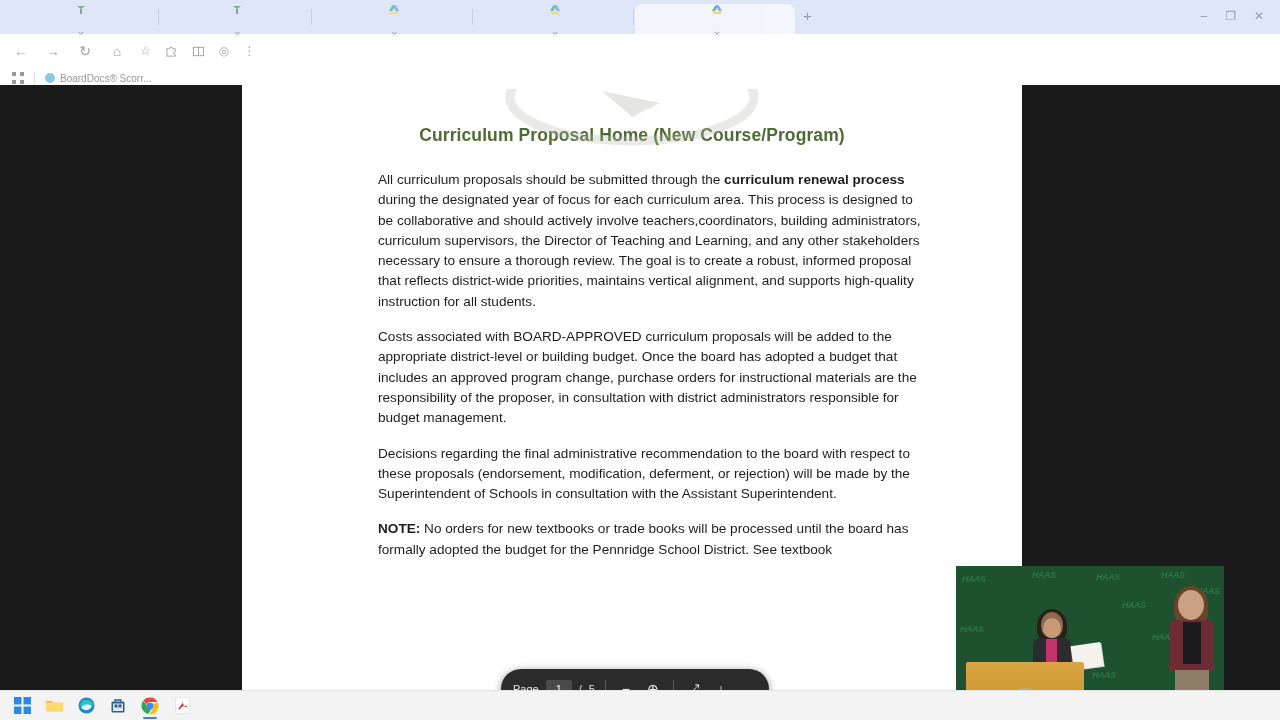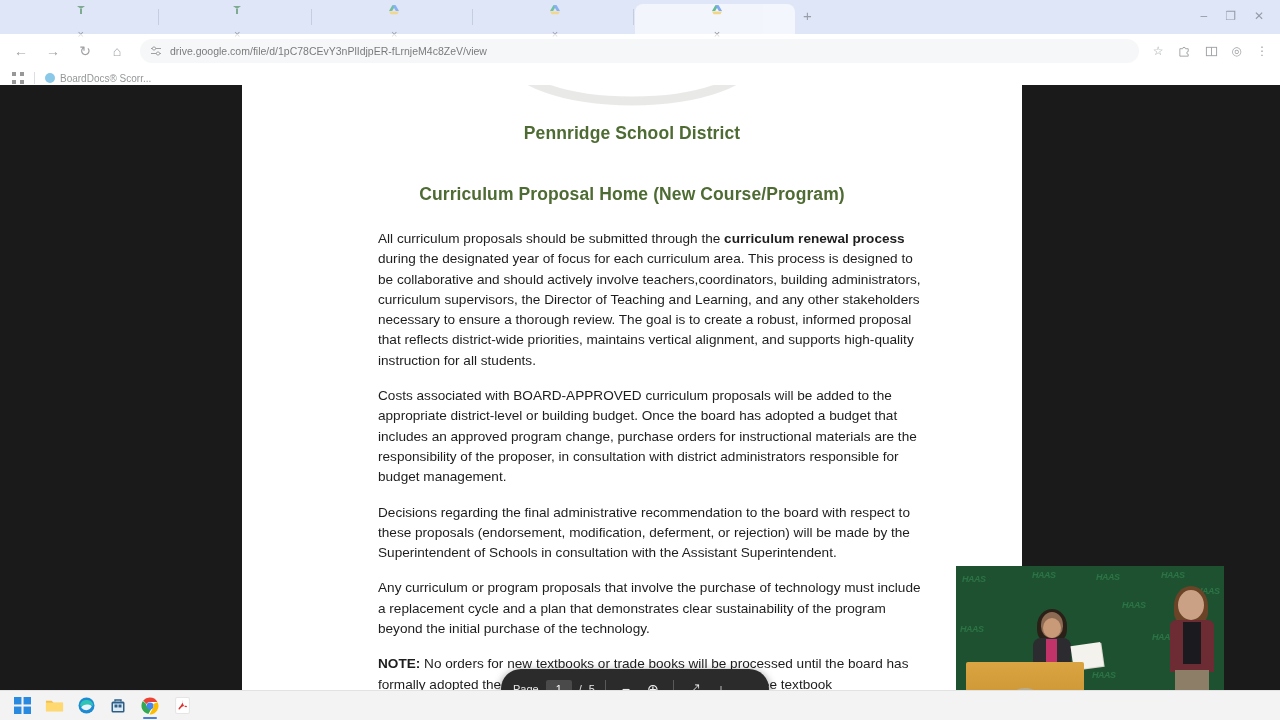--- a/index.html
+++ b/index.html
@@ -239,29 +239,20 @@
         <span>❐</span>
         <span>✕</span>
       </div>
     </div>
 
     <div class="toolbar-row">
       <span class="navicon">←</span>
       <span class="navicon">→</span>
       <span class="navicon">↻</span>
       <span class="navicon">⌂</span>
-      <div class="omnibox">
-        <svg width="12" height="12" viewBox="0 0 12 12">
-          <line x1="1" y1="3.5" x2="11" y2="3.5" stroke="#5f6368" stroke-width="1"></line>
-          <line x1="1" y1="8.5" x2="11" y2="8.5" stroke="#5f6368" stroke-width="1"></line>
-          <circle cx="4" cy="3.5" r="1.6" fill="#fff" stroke="#5f6368" stroke-width="1"></circle>
-          <circle cx="8" cy="8.5" r="1.6" fill="#fff" stroke="#5f6368" stroke-width="1"></circle>
-        </svg>
-        <span class="omni-url">drive.google.com/file/d/1pC78CEvY3nPlIdjpER-fLrnjeM4c8ZeV/view</span>
-      </div>
       <div class="omni-right">
         <span>☆</span>
         <svg width="13" height="13" viewBox="0 0 14 14">
           <path d="M2 4h3a1.5 1.5 0 113 0h3v3a1.5 1.5 0 100 3v2H2z" fill="none" stroke="#5f6368" stroke-width="1"></path>
         </svg>
         <svg width="13" height="13" viewBox="0 0 14 14">
           <rect x="1.5" y="2.5" width="11" height="9" fill="none" stroke="#5f6368" stroke-width="1"></rect>
           <line x1="7" y1="2.5" x2="7" y2="11.5" stroke="#5f6368" stroke-width="1"></line>
         </svg>
         <span>◎</span>
@@ -288,35 +279,31 @@
     <div class="page">
       <div class="page-inner">
 
         <div class="logo-arc">
           <svg width="300" height="58" viewBox="0 0 300 58">
             <ellipse cx="150" cy="8" rx="122" ry="44" fill="none" stroke="#b8bdb4" stroke-width="9"></ellipse>
             <path d="M120 2 L178 14 L150 28 Z" fill="#9aa096" opacity=".85"></path>
           </svg>
         </div>
 
-        <div class="doc-org">Pennridge School District</div>
         <div class="doc-title">Curriculum Proposal Home (New Course/Program)</div>
 
         <div class="doc-body">
           <p class="doc-p">
             <span>All curriculum proposals should be submitted through the </span><b>curriculum renewal process</b><span> during the designated year of focus for each curriculum area. This process is designed to be collaborative and should actively involve teachers,coordinators, building administrators, curriculum supervisors, the Director of Teaching and Learning, and any other stakeholders necessary to ensure a thorough review. The goal is to create a robust, informed proposal that reflects district-wide priorities, maintains vertical alignment, and supports high-quality instruction for all students.</span>
           </p>
           <p class="doc-p">
             <span>Costs associated with BOARD-APPROVED curriculum proposals will be added to the appropriate district-level or building budget. Once the board has adopted a budget that includes an approved program change, purchase orders for instructional materials are the responsibility of the proposer, in consultation with district administrators responsible for budget management.</span>
           </p>
           <p class="doc-p">
             <span>Decisions regarding the final administrative recommendation to the board with respect to these proposals (endorsement, modification, deferment, or rejection) will be made by the Superintendent of Schools in consultation with the Assistant Superintendent.</span>
-          </p>
-          <p class="doc-p">
-            <span>Any curriculum or program proposals that involve the purchase of technology must include a replacement cycle and a plan that demonstrates clear sustainability of the program beyond the initial purchase of the technology.</span>
           </p>
           <p class="doc-p">
             <b>NOTE:</b><span> No orders for new textbooks or trade books will be processed until the board has formally adopted the budget for the Pennridge School District. See textbook</span>
           </p>
         </div>
 
       </div>
     </div>
     <div class="viewer-scroll"></div>
   </div>

